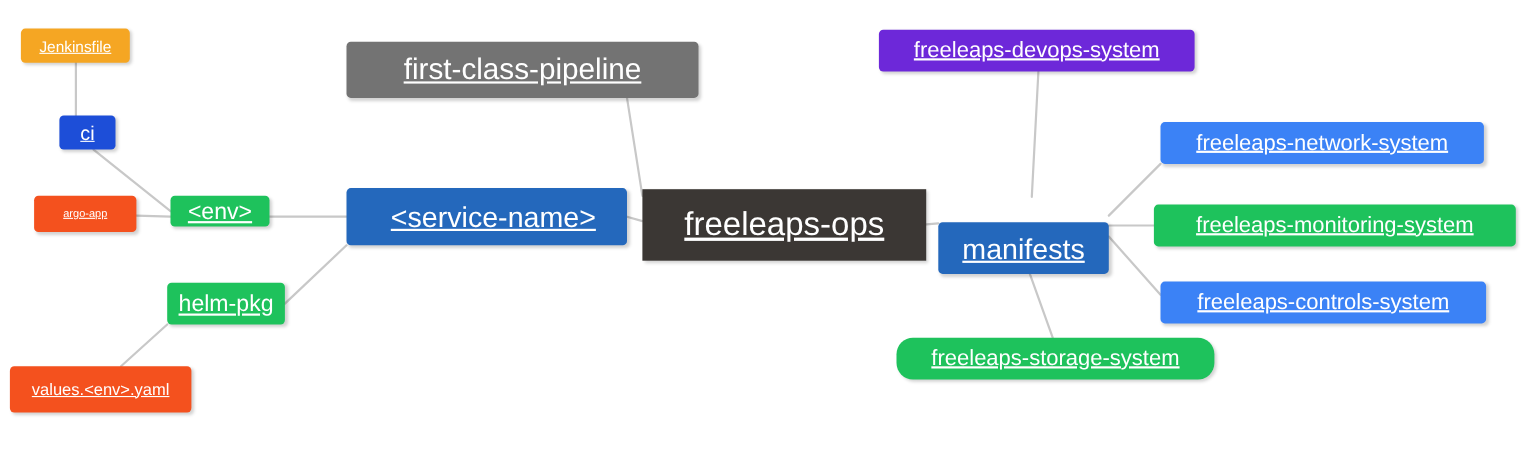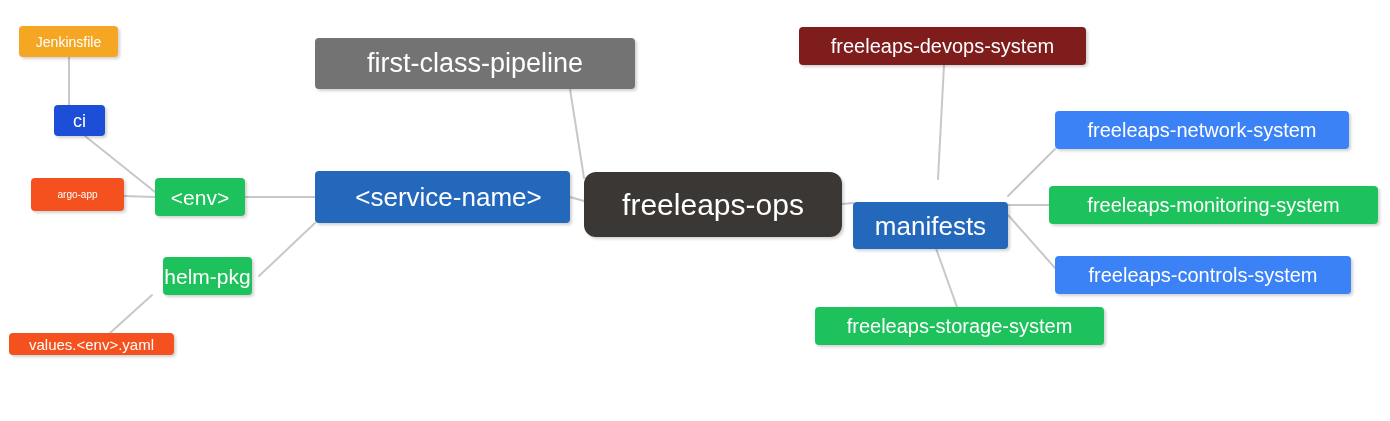--- a/index.html
+++ b/index.html
@@ -32,23 +32,24 @@
     display: flex;
     align-items: center;
     justify-content: center;
     color: #ffffff;
     border-radius: 4px;
     white-space: nowrap;
     box-shadow: 2px 2px 3px rgba(0,0,0,0.18);
     line-height: 1;
     letter-spacing: 0px;
     user-select: none;
+    text-decoration: underline;
   }
   .node-root {
-    border-radius: 12px;
+    border-radius: 0;
   }
 </style>
 </head>
 <body>
 
 <div id="mindmap">
   <svg id="edges">
       <line x1="584" y1="201" x2="570" y2="197" stroke="#c8c8c8" stroke-width="2" stroke-linecap="round"></line>
       <line x1="584" y1="178" x2="570" y2="89" stroke="#c8c8c8" stroke-width="2" stroke-linecap="round"></line>
       <line x1="842" y1="204" x2="853" y2="203" stroke="#c8c8c8" stroke-width="2" stroke-linecap="round"></line>
@@ -62,25 +63,25 @@
       <line x1="1008" y1="196" x2="1055" y2="149" stroke="#c8c8c8" stroke-width="2" stroke-linecap="round"></line>
       <line x1="1008" y1="205" x2="1049" y2="205" stroke="#c8c8c8" stroke-width="2" stroke-linecap="round"></line>
       <line x1="1008" y1="215" x2="1055" y2="268" stroke="#c8c8c8" stroke-width="2" stroke-linecap="round"></line>
       <line x1="928" y1="226" x2="957" y2="307" stroke="#c8c8c8" stroke-width="2" stroke-linecap="round"></line>
     </svg>
   <div id="node-layer">
       <div class="node node-root" style="left: 584px; top: 172px; width: 258px; height: 65px; background: rgb(59, 55, 52); font-size: 30px;">freeleaps-ops</div>
       <div class="node" style="left: 315px; top: 171px; width: 255px; height: 52px; background: rgb(36, 104, 188); font-size: 26px; padding-left: 12px;">&lt;service-name&gt;</div>
       <div class="node" style="left: 315px; top: 38px; width: 320px; height: 51px; background: #737373; font-size: 27px;">first-class-pipeline</div>
       <div class="node" style="left: 853px; top: 179px; width: 155px; height: 47px; background: rgb(36, 104, 188); font-size: 26px; margin-top: 23px;">manifests</div>
-      <div class="node" style="left: 155px; top: 178px; width: 90px; height: 38px; background: rgb(30, 194, 92); font-size: 21px;">&lt;env&gt;</div>
-      <div class="node" style="left: 163px; top: 257px; width: 89px; height: 38px; background: rgb(30, 194, 92); font-size: 21px;">helm-pkg</div>
+      <div class="node" style="left: 155px; top: 178px; width: 90px; height: 28px; background: rgb(30, 194, 92); font-size: 21px;">&lt;env&gt;</div>
+      <div class="node" style="left: 152px; top: 257px; width: 107px; height: 38px; background: rgb(30, 194, 92); font-size: 21px;">helm-pkg</div>
       <div class="node" style="left: 19px; top: 26px; width: 99px; height: 31px; background: rgb(245, 166, 35); font-size: 14px;">Jenkinsfile</div>
       <div class="node" style="left: 54px; top: 105px; width: 51px; height: 31px; background: #1d4ed8; font-size: 18px;">ci</div>
       <div class="node" style="left: 31px; top: 178px; width: 93px; height: 33px; background: rgb(244, 81, 30); font-size: 10px;">argo-app</div>
-      <div class="node" style="left: 9px; top: 333px; width: 165px; height: 22px; background: rgb(244, 81, 30); font-size: 15px;">values.&lt;env&gt;.yaml</div>
-      <div class="node" style="left: 799px; top: 27px; width: 287px; height: 38px; background: #7f1d1d; font-size: 20px;">freeleaps-devops-system</div>
+      <div class="node" style="left: 9px; top: 333px; width: 165px; height: 42px; background: rgb(244, 81, 30); font-size: 15px;">values.&lt;env&gt;.yaml</div>
+      <div class="node" style="left: 799px; top: 27px; width: 287px; height: 38px; background: #6d28d9; font-size: 20px;">freeleaps-devops-system</div>
       <div class="node" style="left: 1055px; top: 111px; width: 294px; height: 38px; background: #3b82f6; font-size: 20px;">freeleaps-network-system</div>
       <div class="node" style="left: 1049px; top: 186px; width: 329px; height: 38px; background: rgb(30, 194, 92); font-size: 20px;">freeleaps-monitoring-system</div>
       <div class="node" style="left: 1055px; top: 256px; width: 296px; height: 38px; background: #3b82f6; font-size: 20px;">freeleaps-controls-system</div>
-      <div class="node" style="left: 815px; top: 307px; width: 289px; height: 38px; background: rgb(30, 194, 92); font-size: 20px;">freeleaps-storage-system</div>
+      <div class="node" style="left: 815px; top: 307px; width: 289px; height: 38px; background: rgb(30, 194, 92); font-size: 20px; border-radius: 15px;">freeleaps-storage-system</div>
     </div>
 </div>
 
 </body></html>

